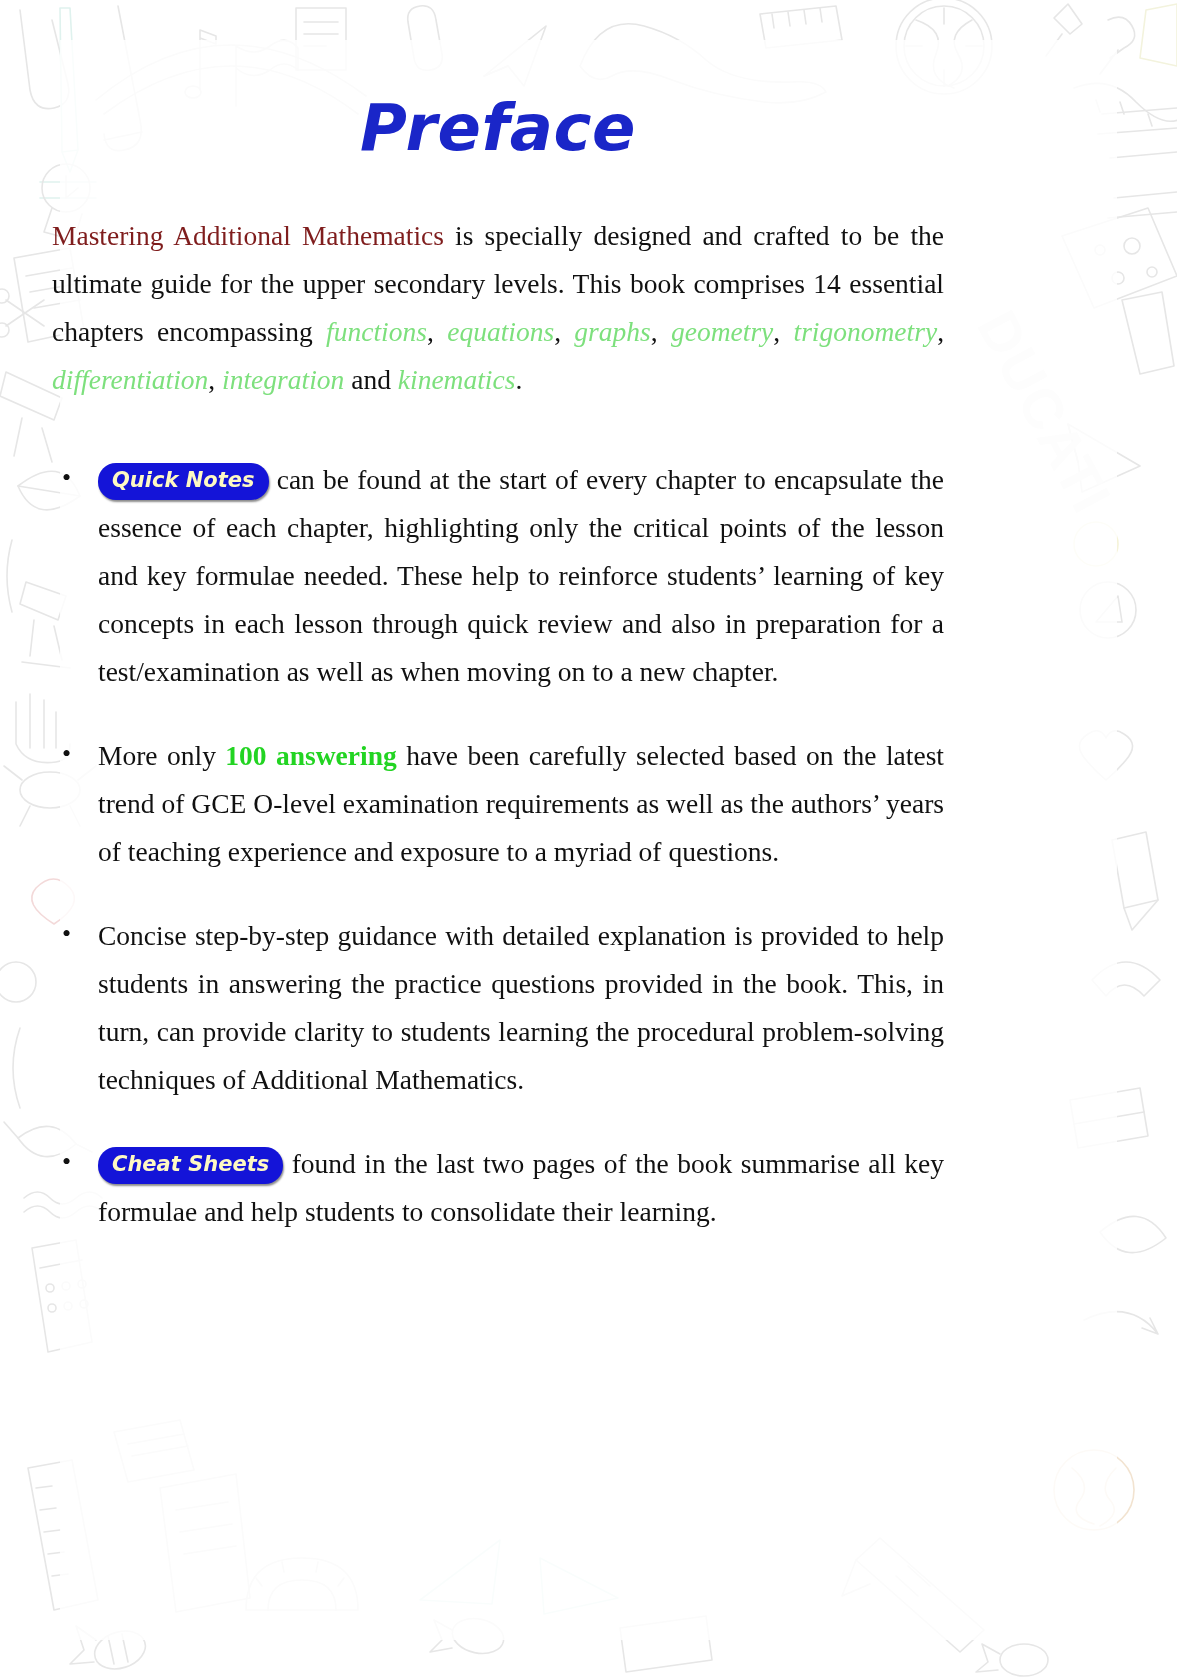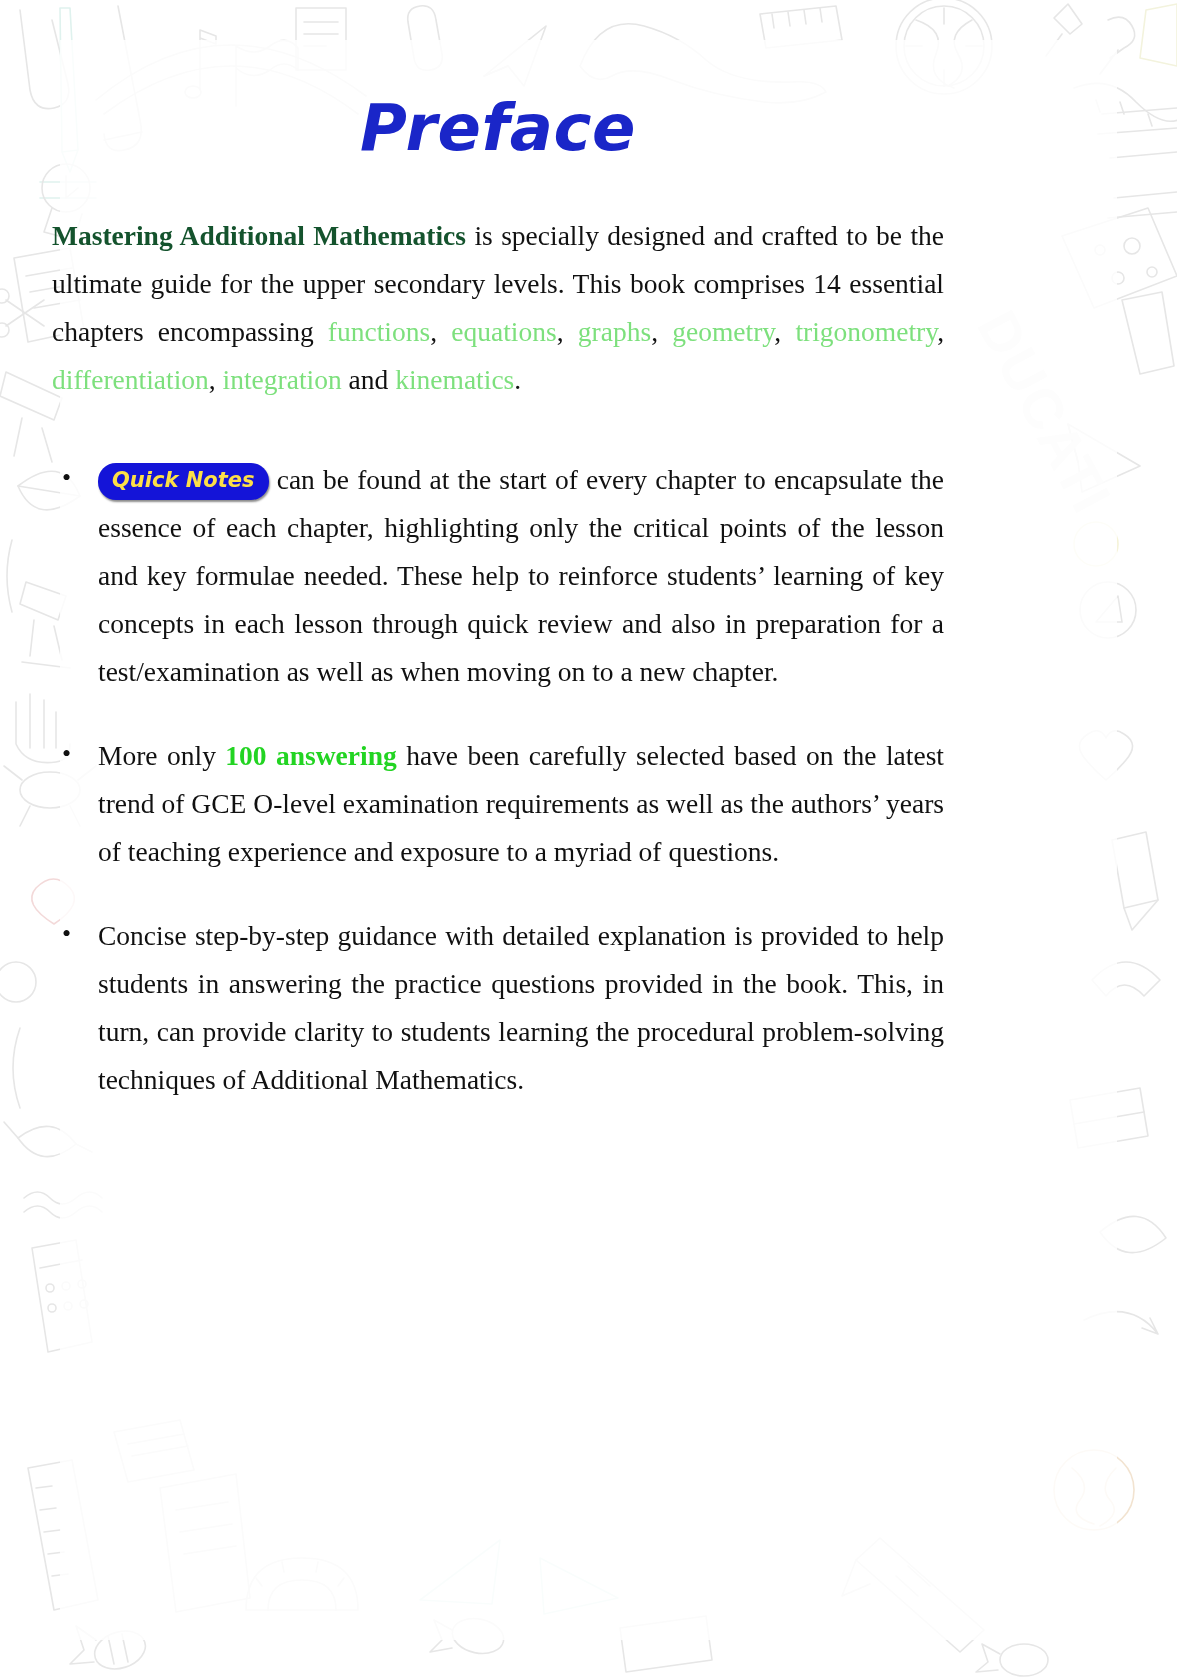--- a/index.html
+++ b/index.html
@@ -71,26 +71,27 @@
   p.intro {
     margin: 0;
     text-align: justify;
     text-justify: inter-word;
     font-size: 27.5px;
     line-height: 48px;
     color: #111111;
   }
 
   .brand {
-    color: #14532d;
-    font-weight: bold;
+    color: #7f1d1d;
+    font-weight: normal;
     font-family: "Liberation Serif", serif;
   }
   .topic {
     color: #7de07d;
+    font-style: italic;
   }
   .count {
     color: #22d422;
     font-weight: bold;
   }
 
   ul.bullets {
     list-style: none;
     margin: 0;
     padding: 0;
@@ -111,21 +112,21 @@
     left: 10px;
     top: -2px;
     font-size: 26px;
     color: #111111;
   }
   ul.bullets > li.first { margin-top: 52px; }
 
   .badge {
     display: inline-block;
     background: #1414d8;
-    color: #fde047;
+    color: #fef9c3;
     font-family: "DejaVu Sans", sans-serif;
     font-style: italic;
     font-weight: bold;
     font-size: 21px;
     line-height: 1;
     padding: 7px 14px 9px 14px;
     border-radius: 18px;
     vertical-align: 2px;
     box-shadow: 1px 2px 2px rgba(0,0,0,0.45);
     white-space: nowrap;
@@ -382,17 +383,18 @@
       <p class="intro"><span class="brand">Mastering Additional Mathematics</span><span> is specially designed and crafted to be the ultimate guide for the upper secondary levels. This book comprises 14 essential chapters encompassing </span><span class="topic">functions</span><span>, </span><span class="topic">equations</span><span>, </span><span class="topic">graphs</span><span>, </span><span class="topic">geometry</span><span>, </span><span class="topic">trigonometry</span><span>, </span><span class="topic">differentiation</span><span>, </span><span class="topic">integration</span><span> and </span><span class="topic">kinematics</span><span>.</span></p>
 
       <ul class="bullets">
 
         <li class="first"><span class="badge">Quick Notes</span><span> can be found at the start of every chapter to encapsulate the essence of each chapter, highlighting only the critical points of the lesson and key formulae needed. These help to reinforce students’ learning of key concepts in each lesson through quick review and also in preparation for a test/examination as well as when moving on to a new chapter.</span></li>
 
         <li><span>More only </span><span class="count">100 answering</span><span> have been carefully selected based on the latest trend of GCE O-level examination requirements as well as the authors’ years of teaching experience and exposure to a myriad of questions.</span></li>
 
         <li><span>Concise step-by-step guidance with detailed explanation is provided to help students in answering the practice questions provided in the book. This, in turn, can provide clarity to students learning the procedural problem-solving techniques of Additional Mathematics.</span></li>
 
+        <li><span class="badge">Cheat Sheets</span><span> found in the last two pages of the book summarise all key formulae and help students to consolidate their learning.</span></li>
 
       </ul>
     </div>
   </div>
 </div>
 
 </body></html>

